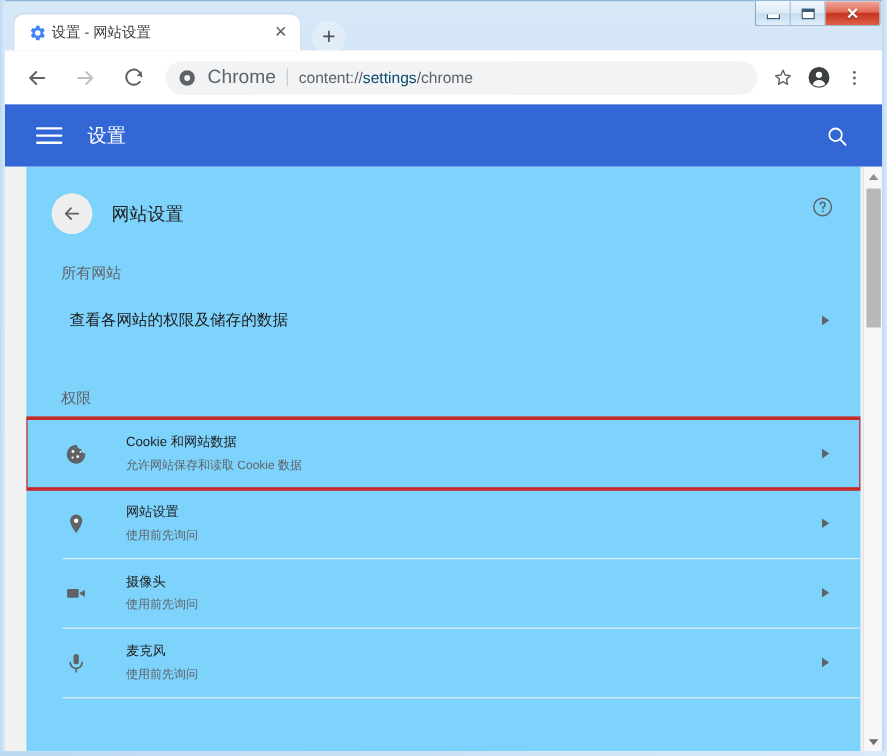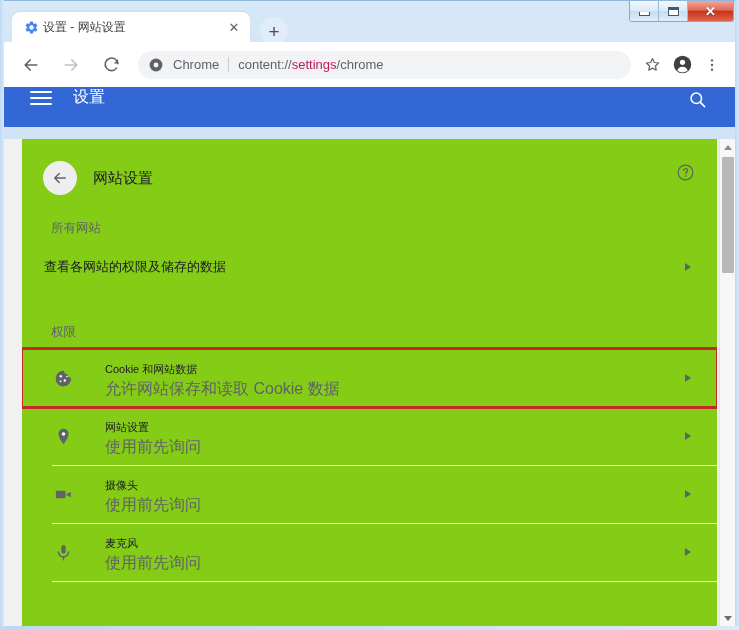--- a/index.html
+++ b/index.html
@@ -110,38 +110,38 @@
   }
   .tb-btn:first-child { margin-left: 10px; }
   #omnibox {
     flex: 1; height: 28px; margin: 0 6px 0 10px;
     background: #f1f3f4; border-radius: 14px;
     display: flex; align-items: center;
     padding: 0 10px;
   }
   #omni-icon { width: 16px; height: 16px; display:flex; align-items:center; justify-content:center; }
   #omni-label {
-    margin-left: 9px; font-size: 13px; color: #5f6368;
+    margin-left: 9px; font-size: 16px; color: #5f6368;
   }
   #omni-sep {
     margin: 0 9px; width: 1px; height: 15px; background: #c9ccce;
   }
   #omni-url { font-size: 13px; color: #5f6368; white-space: nowrap; }
-  #omni-url .strong { color: #be185d; }
+  #omni-url .strong { color: #0c4a6e; }
   .tb-right { display: flex; align-items: center; }
   #star-btn, #profile-btn, #menu-btn {
     width: 30px; height: 30px; display:flex; align-items:center; justify-content:center;
   }
   #menu-btn { margin-right: 8px; }
 
   
   #settings-bar {
-    position: absolute; left: 4px; right: 4px; top: 87px; height: 40px;
+    position: absolute; left: 4px; right: 4px; top: 87px; height: 52px;
     background: #3367d6;
-    display: flex; 
+    display: flex; align-items: center;
   }
   #hamburger {
     margin-left: 26px; width: 22px; height: 22px;
     display: flex; flex-direction: column; justify-content: center; gap: 4px;
   }
   #hamburger i { display:block; height: 2px; background: #fff; border-radius: 1px; }
   #settings-title {
     margin-left: 21px; color: #ffffff; font-size: 16px;
   }
   #settings-search {
@@ -151,21 +151,21 @@
 
   
   #content-wrap {
     position: absolute; left: 4px; right: 4px; top: 139px; bottom: 4px;
     background: #f1f1f1;
     display: flex;
   }
   #gutter-left { width: 18px; background: #f1f1f1; flex: none; }
   #card {
     flex: 1;
-    background: #84cc16;
+    background: #7dd3fc;
     overflow: hidden;
     position: relative;
   }
   #gutter-right { width: 2px; background: #f1f1f1; flex: none; }
 
   
   #scrollbar {
     width: 16px; flex: none;
     background: #f7f7f7;
     border-left: 1px solid #e4e4e4;
@@ -214,21 +214,21 @@
     font-size: 12.5px; color: #5f6368;
     padding-left: 29px;
     margin-top: 8px; margin-bottom: 0;
     height: 34px; display: flex; align-items: center;
   }
   .section-label.perm { margin-top: 26px; }
 
   
   .plain-row {
     height: 44px; display: flex; align-items: center;
-    padding-left: 22px; padding-right: 22px;
+    padding-left: 36px; padding-right: 22px;
     position: relative;
   }
   .plain-row .lbl { font-size: 13px; color: #202124; }
 
   
   .perm-row {
     height: 58px;
     display: flex; align-items: center;
     padding-right: 22px;
     position: relative;
@@ -236,21 +236,21 @@
   .perm-row + .perm-row::before {
     content: ""; position: absolute; left: 30px; right: 0; top: 0;
     height: 1px; background: #e8eaed;
   }
   .perm-icon {
     width: 24px; height: 24px; margin-left: 29px; flex: none;
     display: flex; align-items: center; justify-content: center;
   }
   .perm-text { margin-left: 30px; flex: 1; min-width: 0; }
   .perm-title { font-size: 11px; color: #202124; line-height: 17px; }
-  .perm-sub { font-size: 16px; color: #5f6368; line-height: 17px; margin-top: 2px; }
+  .perm-sub { font-size: 10px; color: #5f6368; line-height: 17px; margin-top: 2px; }
   .chev {
     flex: none; width: 14px; display: flex; align-items: center; justify-content: center;
   }
   .chev b {
     display: block; width: 0; height: 0;
     border-top: 4.5px solid transparent; border-bottom: 4.5px solid transparent;
     border-left: 6px solid #5f6368;
   }
 
   

